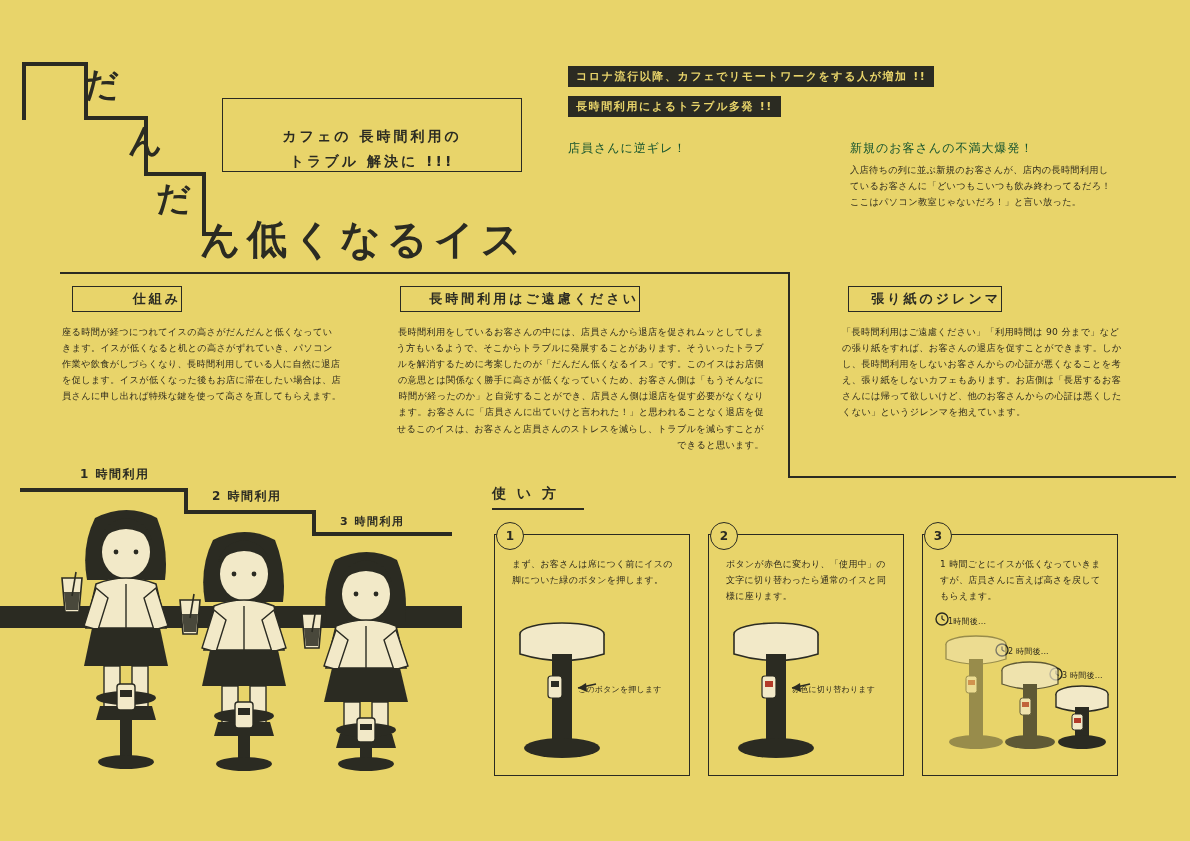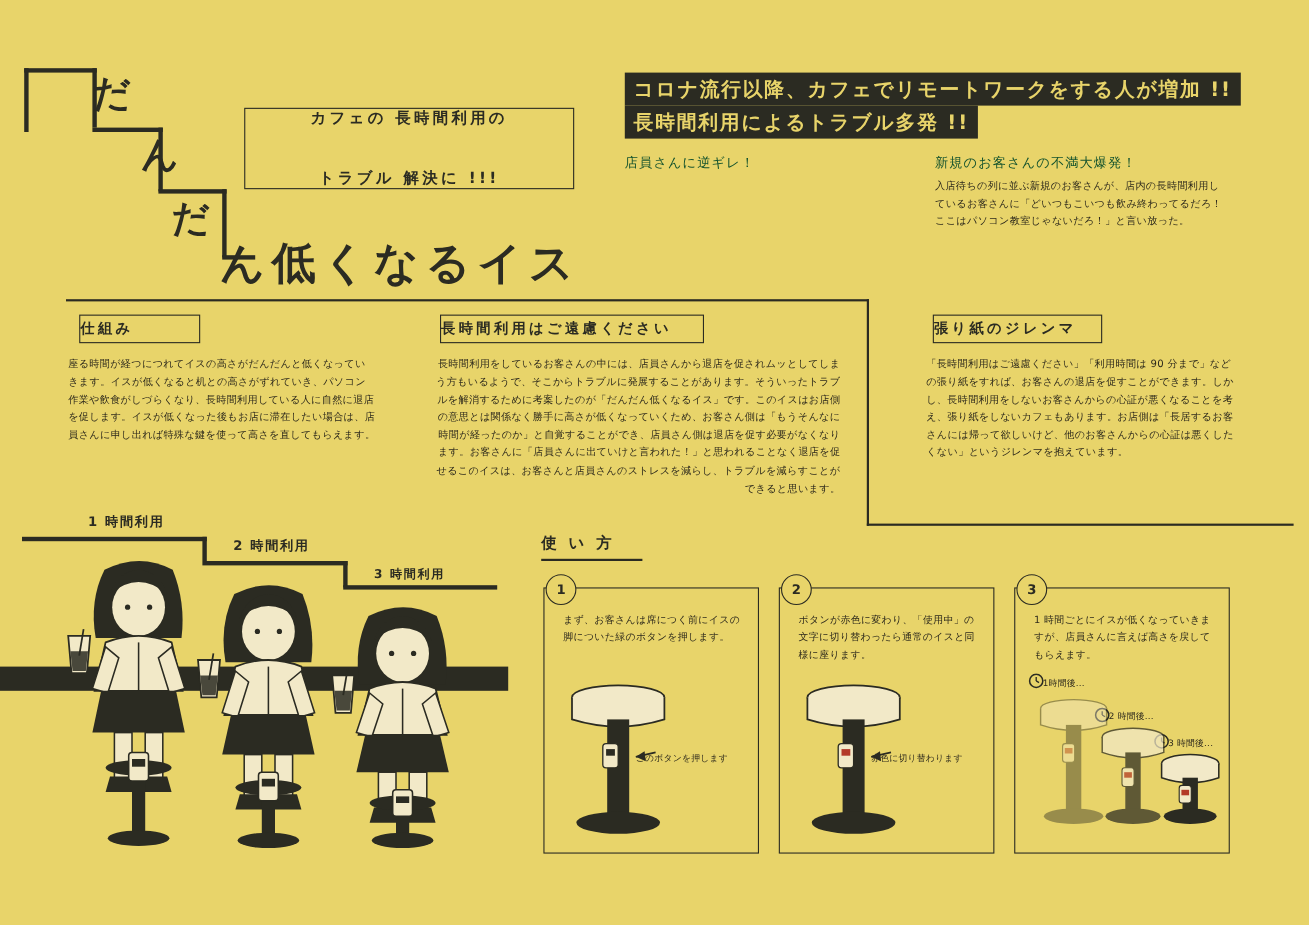--- a/index.html
+++ b/index.html
@@ -32,21 +32,21 @@
   }
   .heading-box {
     position: absolute;
     border: 1.6px solid #2b2b22;
     color: #2b2b22;
     font-size: 13px;
     font-weight: bold;
     letter-spacing: 3px;
     display: flex;
     align-items: center;
-    justify-content: space-between;
+    justify-content: flex-end;
     background: transparent;
   }
   
   .stair {
     position: absolute;
     background: #2b2b22;
   }
   .title-char {
     position: absolute;
     font-size: 34px;
@@ -59,21 +59,21 @@
     font-size: 40px;
     font-weight: bold;
     color: #2b2b22;
     letter-spacing: 6px;
   }
   
   .banner {
     position: absolute;
     background: #2b2b22;
     color: #e8d46a;
-    font-size: 18px;
+    font-size: 11px;
     font-weight: bold;
     letter-spacing: 1.6px;
     padding: 3px 8px;
     white-space: nowrap;
   }
   .subhead {
     position: absolute;
     font-size: 12px;
     font-weight: normal;
     color: #14532d;

